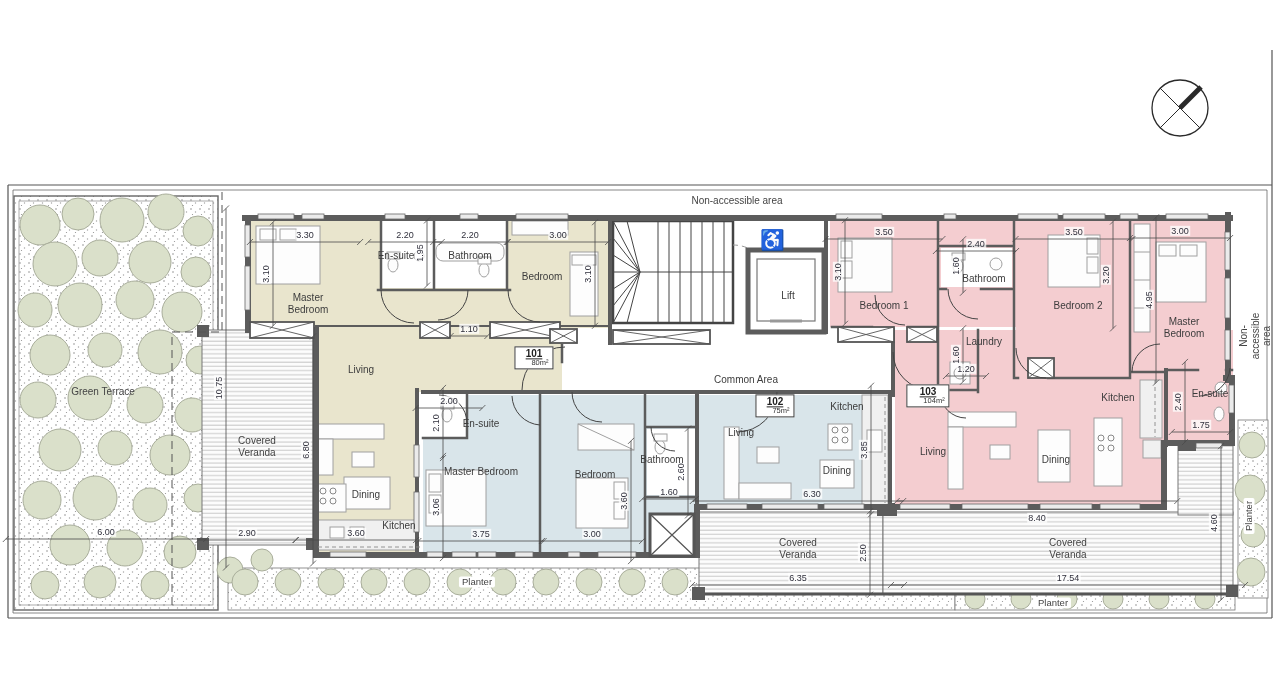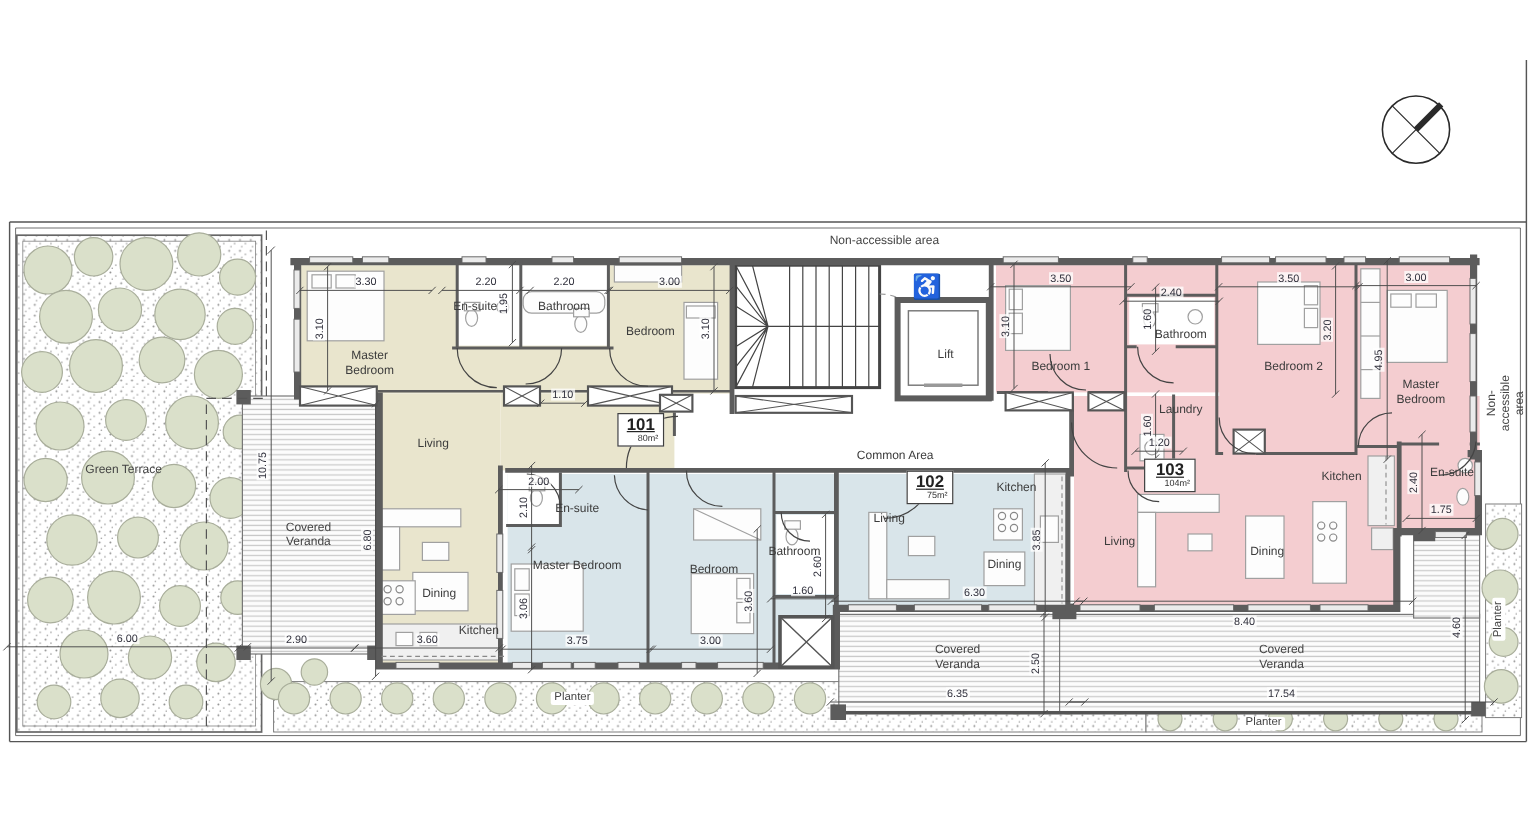--- a/index.html
+++ b/index.html
@@ -10,21 +10,21 @@
   .ann{position:absolute;transform:translate(-50%,-50%);white-space:pre-line;text-align:center;
        line-height:1.15;color:#34343f;}
   .ann.rot{transform:translate(-50%,-50%) rotate(-90deg);}
   .dim{font-size:9px;color:#30303c;background:rgba(255,255,255,.75);padding:0 1px;}
   .room{font-size:10px;color:#3c3c3c;}
   .site{font-size:10px;color:#444;}
   .planter{font-size:9.5px;color:#444;background:#fff;padding:0 3px;border-radius:2px;}
   .icon{font-size:20px;color:#1a1a1a;background:transparent;}
   .badge{position:absolute;transform:translate(-50%,-50%);background:#fff;border:1px solid #3f3f3f;
          padding:1px 4px;text-align:center;line-height:1.1;}
-  .badge .num{font-size:14px;font-weight:bold;text-decoration:underline;color:#222;}
+  .badge .num{font-size:10px;font-weight:bold;text-decoration:underline;color:#222;}
   .badge .ar{font-size:7.5px;color:#333;padding-left:12px;}
 </style>
 </head>
 <body>
 
 <div id="stage">
 <svg id="gfx" width="1280" height="682" viewBox="0 0 1280 682">
   <defs>
     <pattern id="stip" width="9" height="9" patternUnits="userSpaceOnUse">
       <rect width="9" height="9" fill="#ffffff"></rect>
@@ -487,18 +487,18 @@
       <div class="ann planter rot" style="left: 1249px; top: 516px;">Planter</div>
       <div class="ann icon" style="left: 773px; top: 240px;">♿</div>
       <div class="badge" style="left: 534px; top: 358px;">
         <div class="num">101</div>
         <div class="ar">80m²</div>
       </div>
       <div class="badge" style="left: 775px; top: 406px;">
         <div class="num">102</div>
         <div class="ar">75m²</div>
       </div>
-      <div class="badge" style="left: 928px; top: 396px; margin-left: 47px;">
+      <div class="badge" style="left: 928px; top: 396px;">
         <div class="num">103</div>
         <div class="ar">104m²</div>
       </div>
     </div>
 </div>
 
 </body></html>

